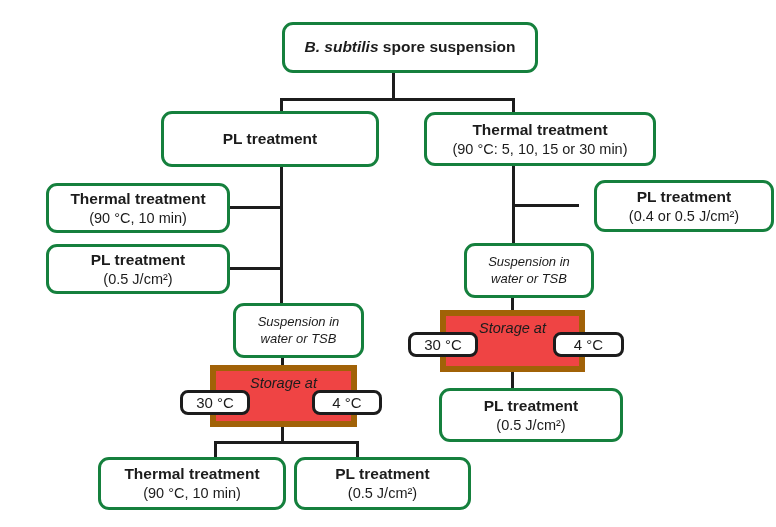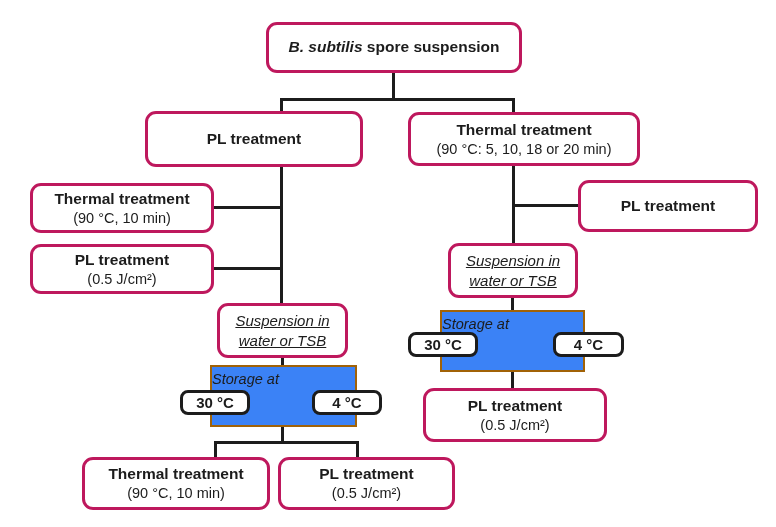--- a/index.html
+++ b/index.html
@@ -3,36 +3,36 @@
 <meta charset="utf-8">
 <style>
   html,body{margin:0;padding:0;background:#ffffff;}
   .stage{
     position:relative;width:776px;height:527px;background:#ffffff;
     font-family:"Liberation Sans","DejaVu Sans",sans-serif;
     color:#1c1c1c;overflow:hidden;
   }
   .box{
     position:absolute;box-sizing:border-box;
-    border:3px solid #be185d;border-radius:11px;background:#ffffff;
+    border:3px solid #15803d;border-radius:11px;background:#ffffff;
     display:flex;flex-direction:column;align-items:center;justify-content:center;
-    text-align:center;line-height:1.3;z-index:2;
+    text-align:center;line-height:1.3;z-index:2;margin-left:16px;
   }
   .t1{font-weight:bold;font-size:15.5px;white-space:nowrap;}
   .t2{font-weight:normal;font-size:14.5px;white-space:nowrap;}
-  .it{font-style:italic;font-weight:normal;font-size:15px;white-space:nowrap;text-decoration:underline;}
+  .it{font-style:italic;font-weight:normal;font-size:13px;white-space:nowrap;}
   .storage{
-    position:absolute;box-sizing:border-box;border:2px solid #a16207;
-    background:#3b82f6;z-index:1;text-align:left;
+    position:absolute;box-sizing:border-box;border:6px solid #a16207;
+    background:#ef4444;z-index:1;text-align:center;
   }
   .storage .slabel{display:block;font-style:italic;font-size:14.5px;margin-top:4px;}
   .temp{
     position:absolute;box-sizing:border-box;border:3px solid #1c1c1c;border-radius:8px;
     background:#ffffff;z-index:3;display:flex;align-items:center;justify-content:center;
-    font-weight:bold;font-size:15px;white-space:nowrap;
+    font-weight:normal;font-size:15px;white-space:nowrap;
   }
   .ln{position:absolute;background:#1c1c1c;z-index:0;}
   sup{font-size:10px;line-height:0;}
 </style>
 </head>
 <body>
 
 <div class="stage">
 
   <div class="ln" style="left:392px;top:73px;width:3px;height:27px;"></div>
@@ -55,35 +55,36 @@
   <div class="box" style="left:266px;top:22px;width:256px;height:51px;">
     <span class="t1"><i>B. subtilis</i><span> spore suspension</span></span>
   </div>
 
   <div class="box" style="left:145px;top:111px;width:218px;height:56px;">
     <span class="t1">PL treatment</span>
   </div>
 
   <div class="box" style="left:408px;top:112px;width:232px;height:54px;">
     <span class="t1">Thermal treatment</span>
-    <span class="t2">(90 °C: 5, 10, 18 or 20 min)</span>
+    <span class="t2">(90 °C: 5, 10, 15 or 30 min)</span>
   </div>
 
   <div class="box" style="left:30px;top:183px;width:184px;height:50px;">
     <span class="t1">Thermal treatment</span>
     <span class="t2">(90 °C, 10 min)</span>
   </div>
 
   <div class="box" style="left:30px;top:244px;width:184px;height:50px;">
     <span class="t1">PL treatment</span>
     <span class="t2">(0.5 J/cm²)</span>
   </div>
 
   <div class="box" style="left:578px;top:180px;width:180px;height:52px;">
     <span class="t1">PL treatment</span>
+    <span class="t2">(0.4 or 0.5 J/cm²)</span>
   </div>
 
   <div class="box" style="left:217px;top:303px;width:131px;height:55px;">
     <span class="it">Suspension in</span>
     <span class="it">water or TSB</span>
   </div>
 
   <div class="box" style="left:448px;top:243px;width:130px;height:55px;">
     <span class="it">Suspension in</span>
     <span class="it">water or TSB</span>

